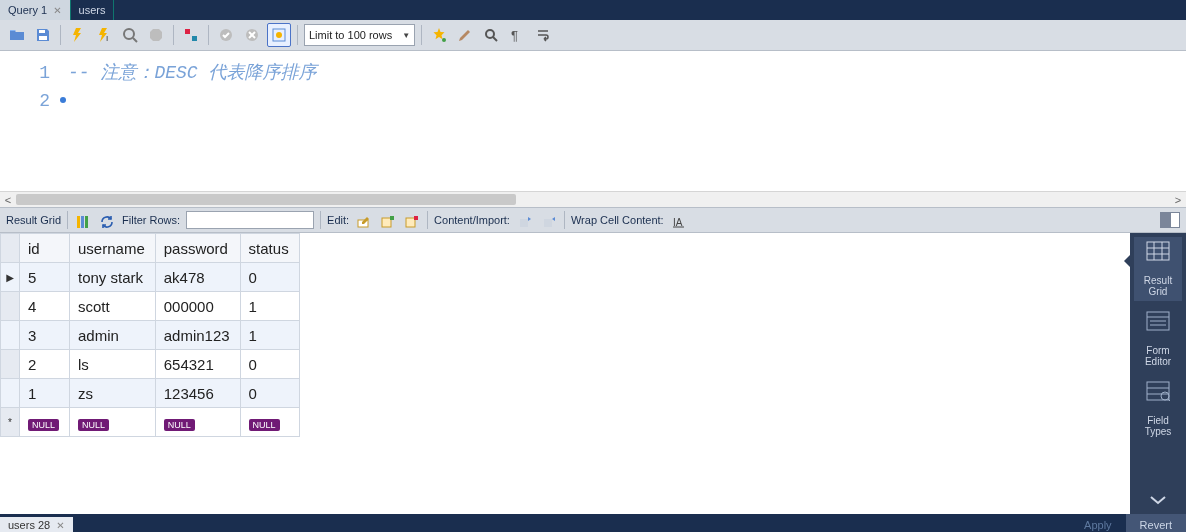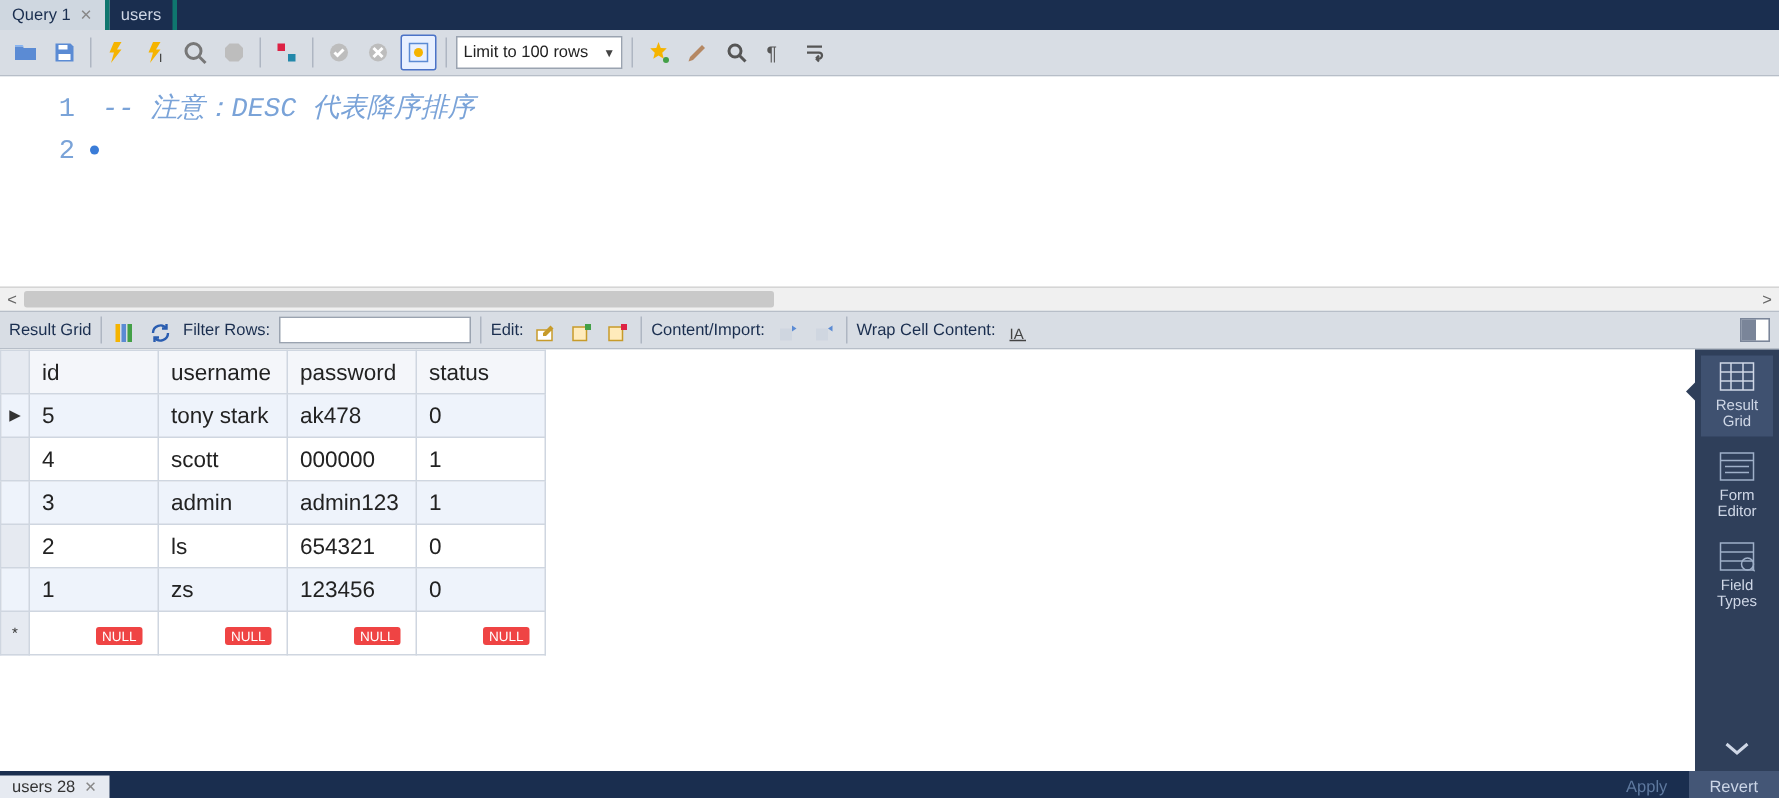--- a/index.html
+++ b/index.html
@@ -17,21 +17,21 @@
     background: #1a2e4f;
     display: flex;
     align-items: stretch;
   }
   .tab {
     display: flex;
     align-items: center;
     padding: 0 8px;
     font-size: 11px;
     color: #cfd7e6;
-    border-right: 3px solid #0f766e;
+    border-right: 1px solid #0f766e;
     cursor: pointer;
   }
   .tab.active {
     background: #cfd7e0;
     color: #1a2e4f;
   }
   .tab .close {
     margin-left: 6px;
     color: #888;
     font-size: 10px;
@@ -192,45 +192,44 @@
   table.grid td.rowhdr, table.grid th.rowhdr {
     width: 18px;
     background: #e6eaf1;
     text-align: center;
     font-size: 10px;
     color: #333;
     padding: 0;
   }
   .null-pill {
     display: inline-block;
-    background: #ef4444;
+    background: #701a75;
     color: #fff;
     font-size: 9px;
     padding: 1px 4px;
     border-radius: 2px;
-    margin-left: 36px;
   }
 
   
   .side-panel {
     width: 56px;
     background: #2f3f5a;
     display: flex;
     flex-direction: column;
     align-items: center;
     padding-top: 4px;
     gap: 6px;
     color: #cfd7e6;
     font-size: 10px;
     position: relative;
   }
   .side-tab {
     width: 48px;
     display: flex; flex-direction: column; align-items: center;
-    gap: 4px;
+    gap: 14px;
     padding: 4px 0;
     cursor: pointer;
     text-align: center;
     line-height: 11px;
   }
   .side-tab.active {
     background: #3f5170;
   }
   .side-tab .pointer {
     position: absolute;

